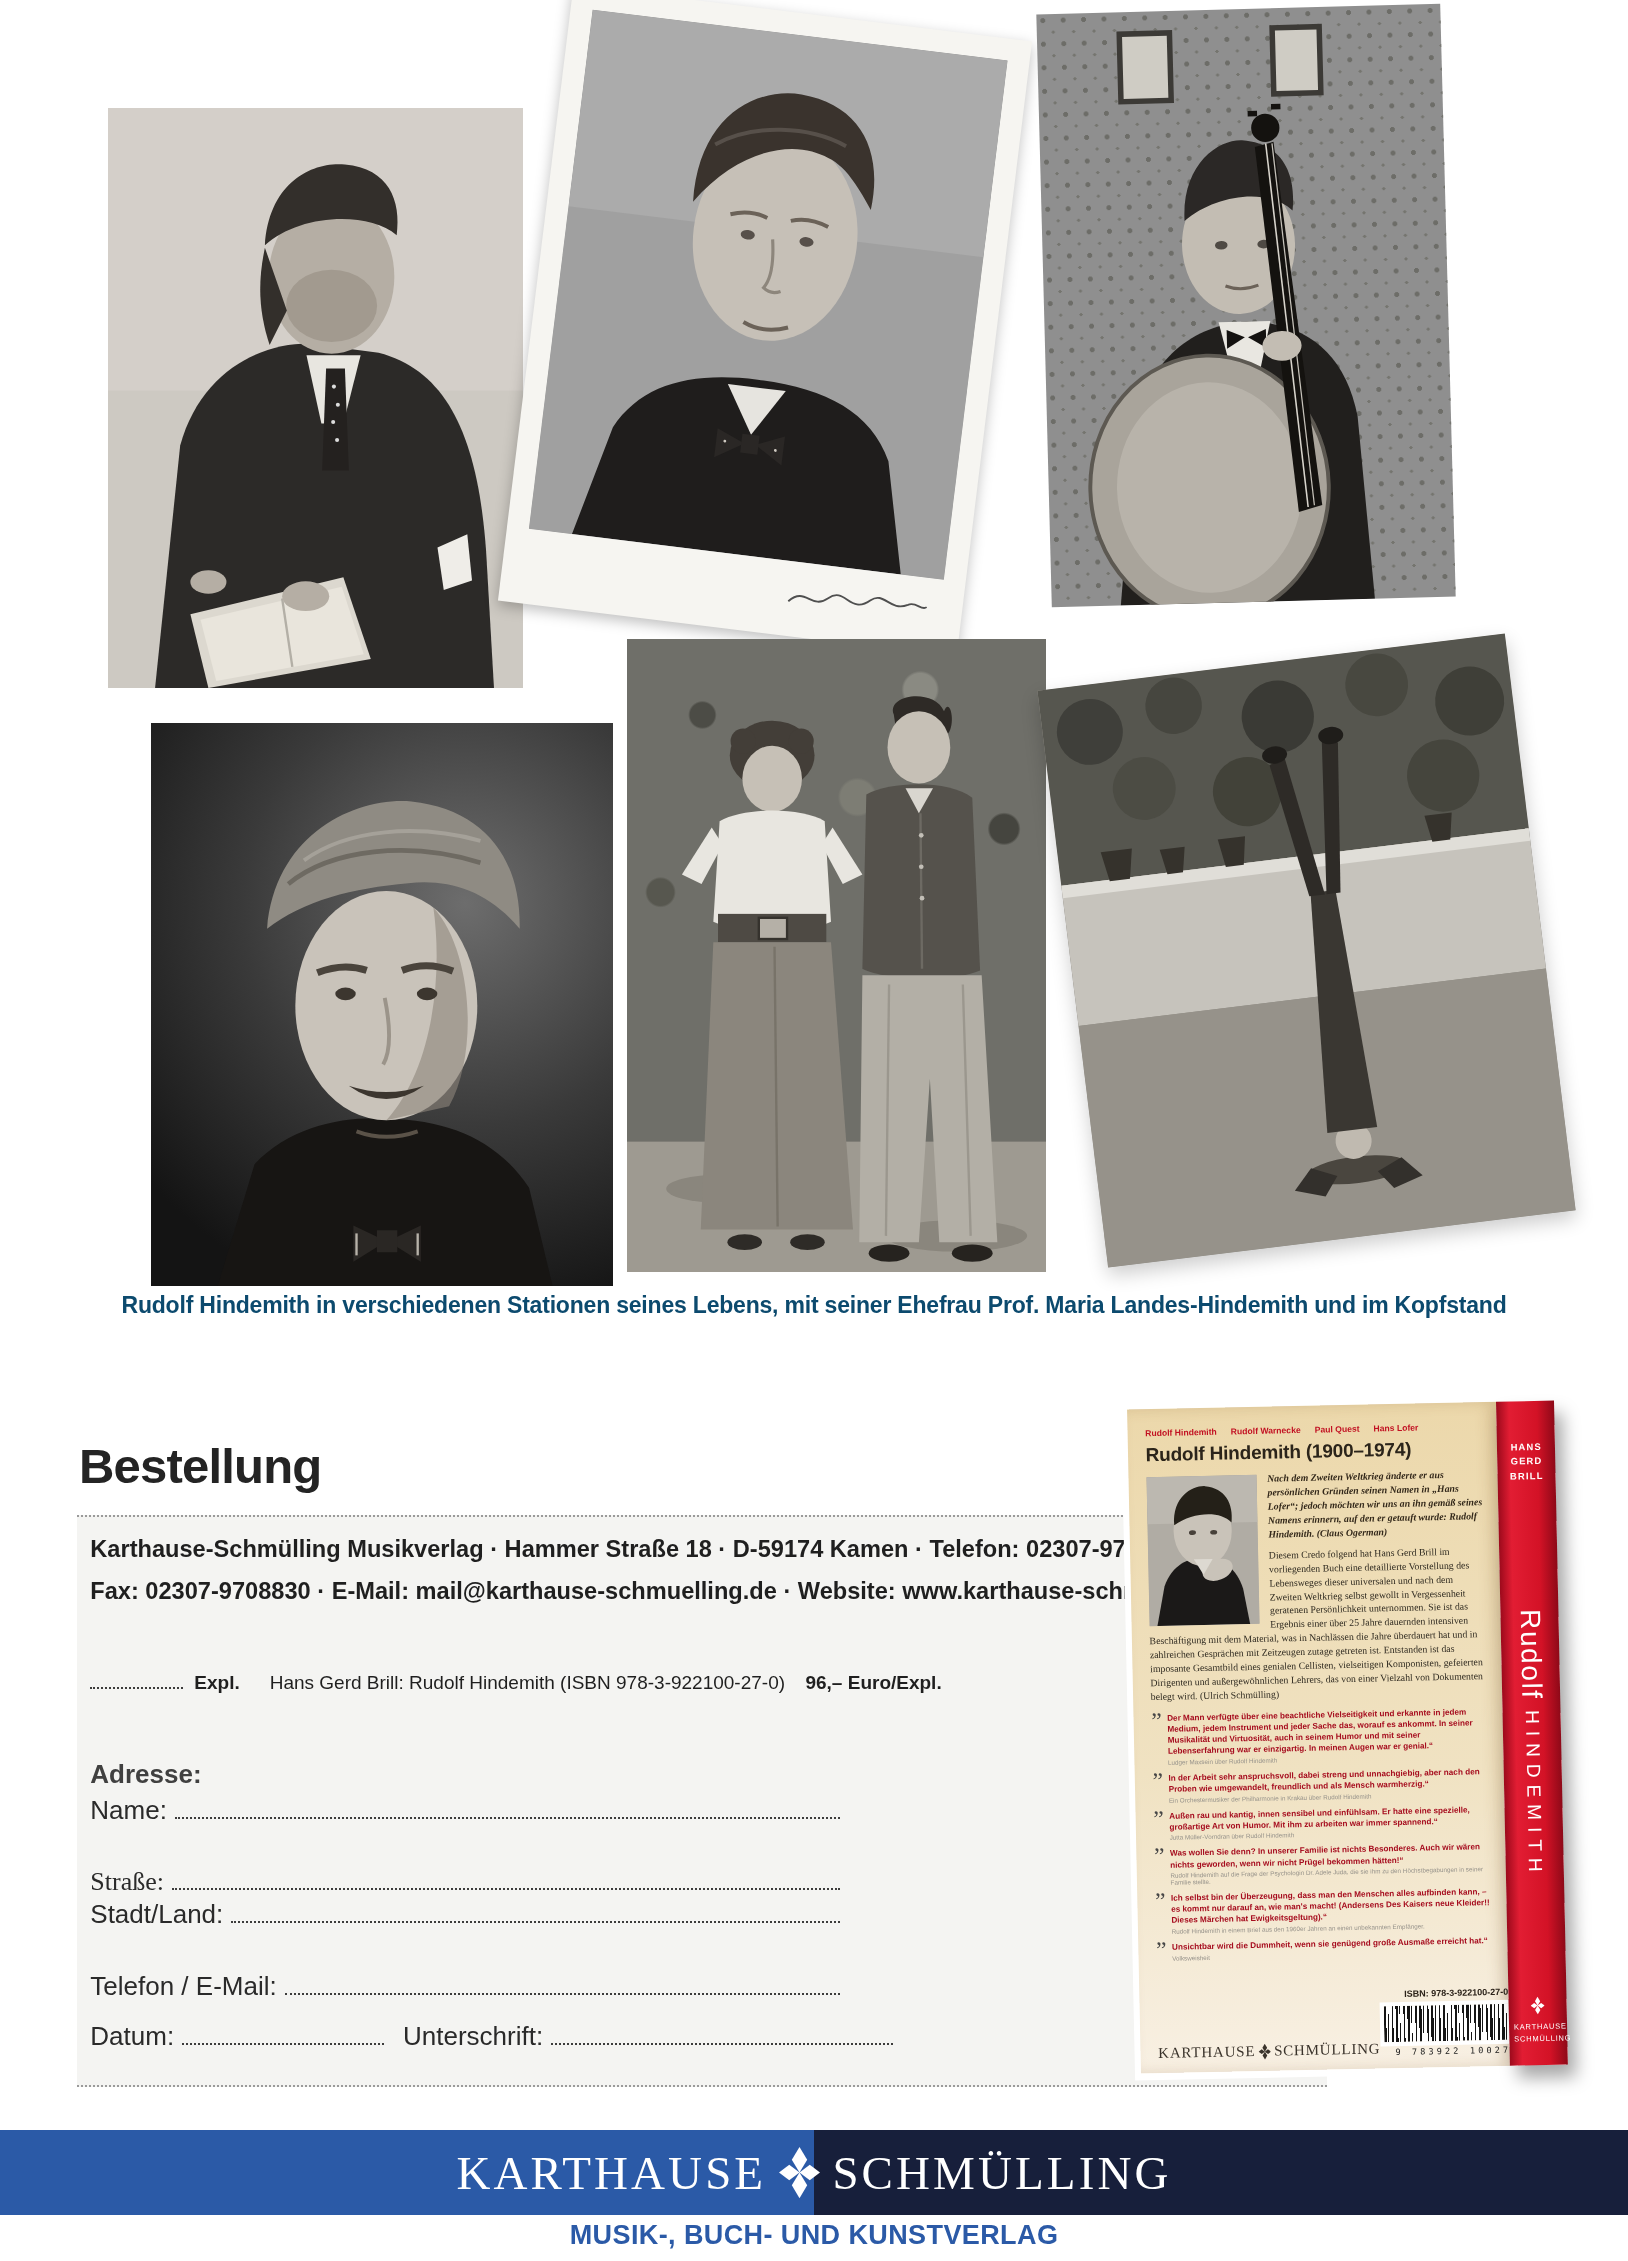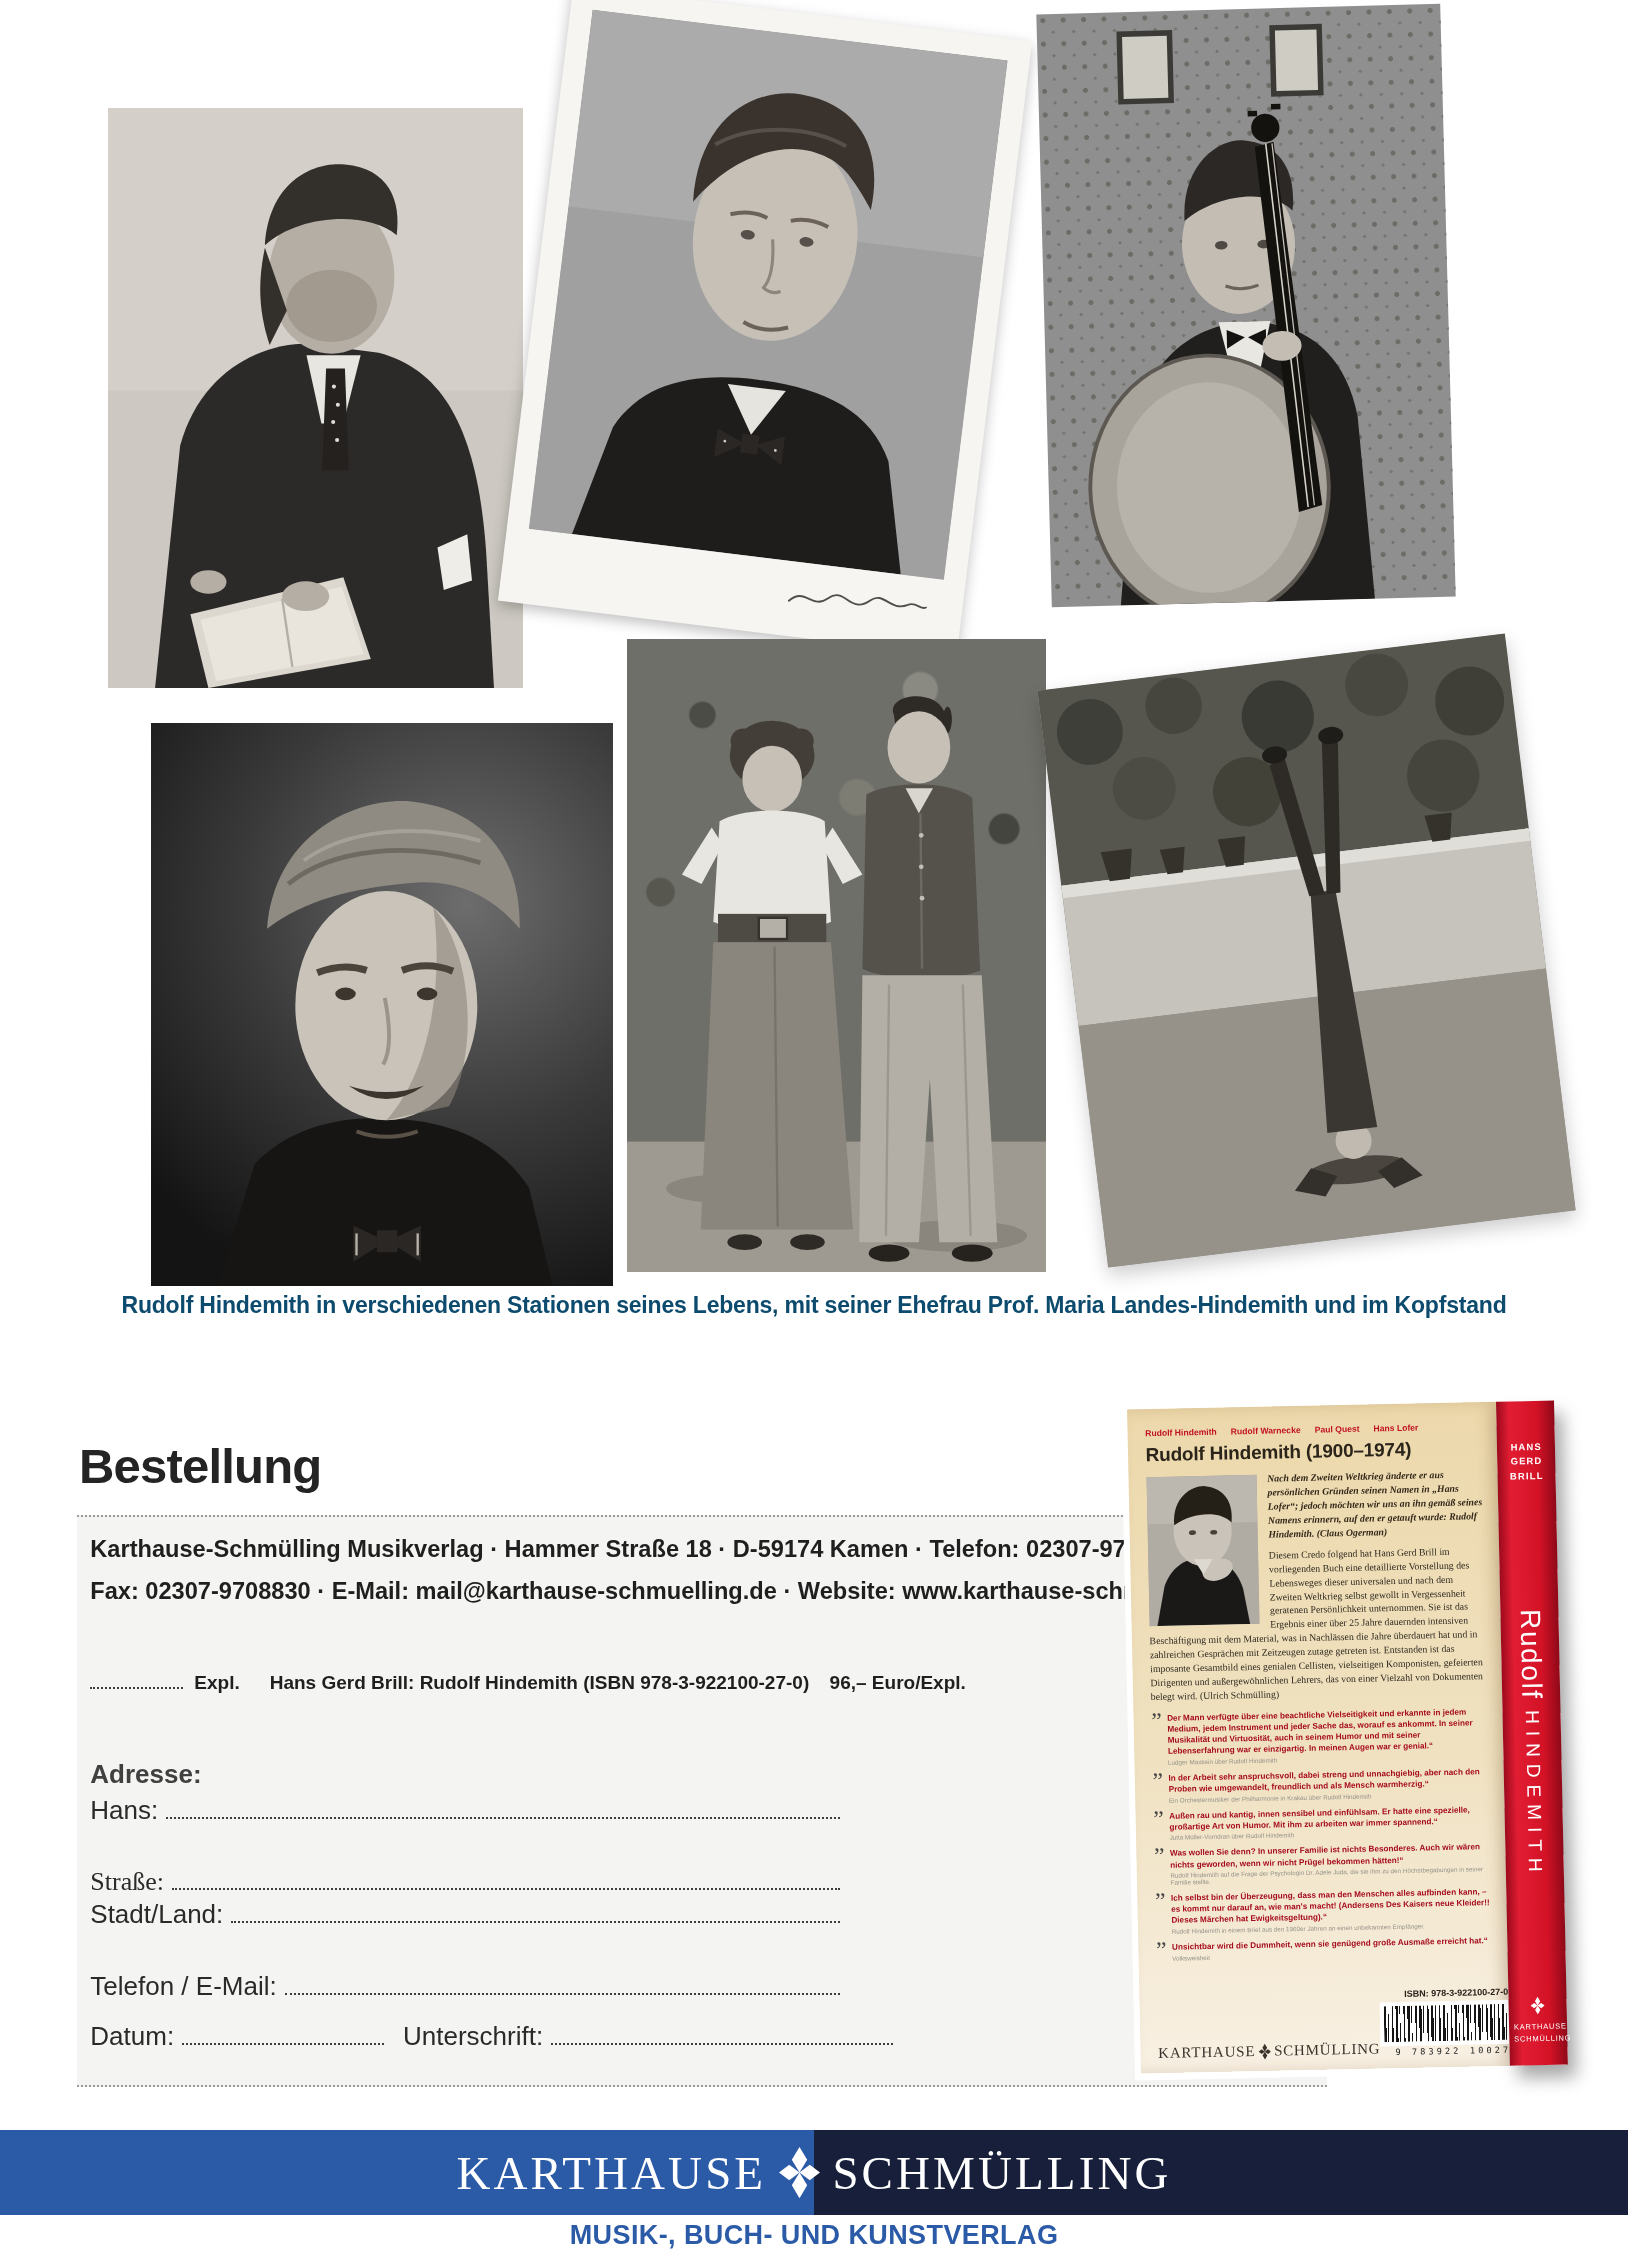--- a/index.html
+++ b/index.html
@@ -61,21 +61,21 @@
     background:#f4f4f2;
     border-top:2.4px dotted #9a9a9a; border-bottom:2.4px dotted #9a9a9a;
   }
   .prow { position:absolute; left:13.3px; color:#1f1f1f; white-space:nowrap; }
   .contact1 { top:19px;  font-size:23.6px; font-weight:bold; }
   .contact2 { top:61px;  font-size:23.6px; font-weight:bold; }
   .orow { top:135px; font-size:19px; display:flex; align-items:baseline; }
   .dotfill { display:inline-block; border-bottom:2.7px dotted #3c3c3c; height:1em; }
   .odots { width:93px; }
   .oqty  { font-weight:bold; margin-left:11px; }
-  .oitem { font-weight:bold; margin-left:30px;margin-top:20px; }
+  .oitem { font-weight:normal; margin-left:30px;margin-top:20px; }
   .oprice{ font-weight:bold; margin-left:20.4px; }
   .adresse { top:242px; font-size:26px; font-weight:bold; color:#404040; }
   .frow { display:flex; align-items:baseline; width:750px; font-size:26px; color:#2a2a2a; }
   .frow .flabel { margin-right:7.9px; white-space:nowrap; }
   .frow .fdots { flex:1 1 auto; }
   .f0 { top:276px; } .f1 { top:347px;font-family:Liberation Serif, serif; } .f2 { top:380px; } .f3 { top:452px; }
   .drow { top:496px; display:flex; align-items:baseline; font-size:26px; color:#2a2a2a; }
   .ddots1 { width:202px; margin-right:19px; }
   .ddots2 { width:342px; }
   .dulabel { margin-right:7.9px;margin-top:8px; }
@@ -323,21 +323,21 @@
     <div class="prow orow">
       <span class="dotfill odots"></span>
       <span class="oqty">Expl.</span>
       <span class="oitem">Hans Gerd Brill: Rudolf Hindemith (ISBN 978-3-922100-27-0)</span>
       <span class="oprice">96,– Euro/Expl.</span>
     </div>
 
     <div class="prow adresse">Adresse:</div>
 
     <div class="prow frow f0">
-      <span class="flabel">Hans:</span>
+      <span class="flabel">Name:</span>
       <span class="dotfill fdots"></span>
     </div>
     <div class="prow frow f1">
       <span class="flabel">Straße:</span>
       <span class="dotfill fdots"></span>
     </div>
     <div class="prow frow f2">
       <span class="flabel">Stadt/Land:</span>
       <span class="dotfill fdots"></span>
     </div>

